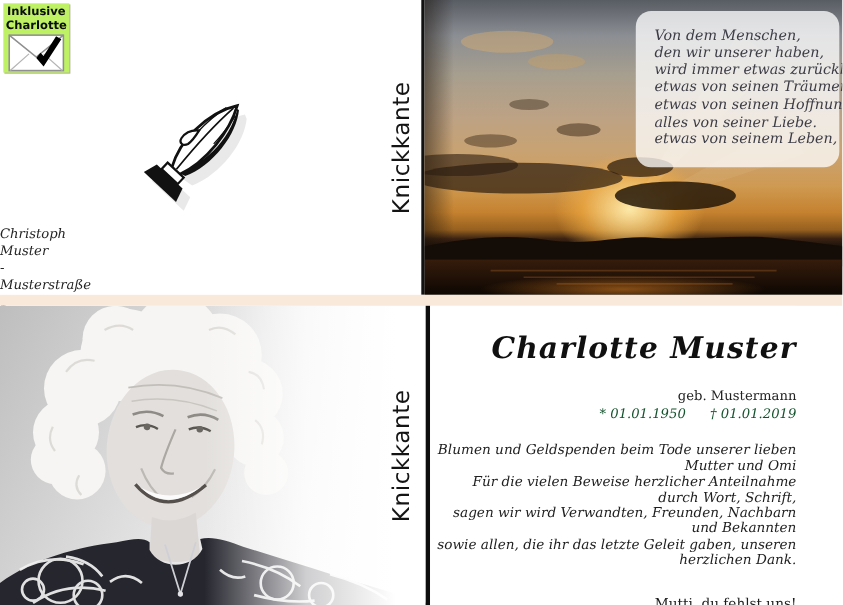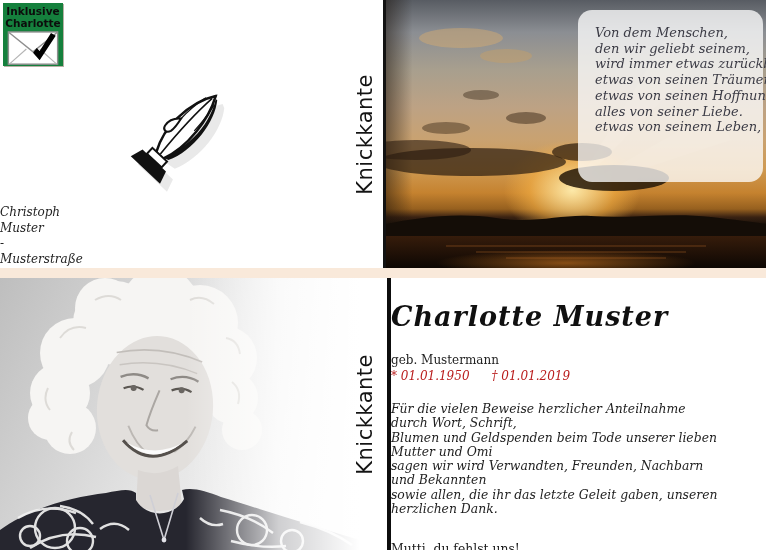--- a/index.html
+++ b/index.html
@@ -7,21 +7,21 @@
          font-family:"DejaVu Serif","Liberation Serif",serif;color:#1c1c1c;}
   .abs{position:absolute;}
 
   
   .card-top{left:0;top:0;width:766px;height:268px;}
   .page-left-top{left:0;top:0;width:383px;height:268px;background:#fff;}
   .fold-line-top{left:383px;top:0;width:3px;height:268px;background:#121212;}
   .sep-band{left:0;top:268px;width:766px;height:10px;background:#f9e9da;}
 
   
-  .badge{left:3px;top:3px;width:60px;height:63px;background:#15803d;text-align:center;
+  .badge{left:3px;top:3px;width:60px;height:63px;background:#bef264;text-align:center;
          box-shadow:1px 1px 0 #b9b0a5;padding-top:2px;box-sizing:border-box;}
   .badge-line{font-family:"DejaVu Sans","Liberation Sans",sans-serif;font-weight:bold;
               font-size:10.5px;line-height:12px;color:#0c0c0c;}
   .badge svg{display:block;margin:2px auto 0;}
 
   
   .hands{left:128px;top:74px;width:122px;height:118px;}
 
   
   .sender{left:0;right:383px;top:205px;text-align:center;font-style:italic;
@@ -37,33 +37,33 @@
 
   
   .photo-top{left:386px;top:0;width:380px;height:268px;overflow:hidden;
     background:
       radial-gradient(95px 70px at 49% 71%, rgba(255,238,175,.95), rgba(250,180,70,.55) 45%, rgba(240,150,50,0) 72%),
       linear-gradient(90deg, rgba(25,16,8,.5), rgba(25,16,8,0) 7%),
       linear-gradient(180deg,#585c63 0%,#8b8e93 12%,#a89f8e 26%,#bda284 40%,#c9a271 52%,#cf9a52 63%,#c5822f 72%,#96601f 78%,#3a2212 81%,#17100a 84%,#17100a 100%);}
   .photo-top svg{position:absolute;left:0;top:0;}
 
   
-  .poem-box{left:192px;top:10px;right:3px;height:172px;background:rgba(255,255,255,.76);
+  .poem-box{left:192px;top:10px;right:3px;height:142px;background:rgba(255,255,255,.76);
             border-radius:14px;padding:15px 20px 0 17px;box-sizing:border-box;}
   .poem-line{font-style:italic;font-size:13px;line-height:15.7px;color:#3c3c46;white-space:nowrap;}
   .photo-bottom{left:0;top:278px;width:387px;height:272px;overflow:hidden;}
   .photo-fade{position:absolute;inset:0;
       background:linear-gradient(90deg, rgba(255,255,255,0) 48%, rgba(255,255,255,.78) 72%, #ffffff 93%);}
   .fold-line-bottom{left:387px;top:278px;width:4px;height:272px;background:#0d0d0d;}
-  .page-right-bottom{left:391px;top:278px;width:333px;height:272px;background:#fff;text-align:left;}
+  .page-right-bottom{left:391px;top:278px;width:333px;height:272px;background:#fff;text-align:right;}
 
   .mem-name{font-size:27px;font-weight:bold;font-style:italic;letter-spacing:1px;
             margin-top:23px;color:#101010;}
   .mem-birth{font-size:12px;margin-top:21px;color:#222;}
-  .mem-dates{font-style:italic;font-size:12px;margin-top:2px;color:#b91c1c;}
+  .mem-dates{font-style:italic;font-size:12px;margin-top:2px;color:#14532d;}
   .mem-dates .gap{display:inline-block;width:22px;}
   .mem-thanks{font-style:italic;font-size:12.4px;line-height:14.3px;margin-top:19px;color:#1e1e1e;}
   .mem-mutti{font-size:12.4px;margin-top:25px;}
 </style>
 </head>
 <body>
 
 <div class="stage">
 
   <div class="abs card-top">
@@ -136,21 +136,21 @@
         <ellipse cx="196" cy="152" rx="30" ry="9" fill="#32200f" opacity="0.75"></ellipse>
         <ellipse cx="228" cy="178" rx="55" ry="13" fill="#241708" opacity="0.85"></ellipse>
         <path d="M0,224 C30,218 70,212 110,218 C150,224 175,214 205,216 C245,219 285,212 325,217 C350,220 368,222 380,224 L380,242 L0,242 Z" fill="#140d07"></path>
         <rect x="0" y="236" width="380" height="32" fill="url(#wg)"></rect>
         <ellipse cx="180" cy="263" rx="130" ry="13" fill="url(#rg)"></ellipse>
         <path d="M60,246 H320 M90,252 H300 M120,258 H280" stroke="rgba(200,120,45,0.28)" stroke-width="1.5"></path>
       </svg>
 
       <div class="abs poem-box">
         <div class="poem-line">Von dem Menschen,</div>
-        <div class="poem-line">den wir geliebt seinem,</div>
+        <div class="poem-line">den wir unserer haben,</div>
         <div class="poem-line">wird immer etwas zurückbleiben,</div>
         <div class="poem-line">etwas von seinen Träumen,</div>
         <div class="poem-line">etwas von seinen Hoffnungen,</div>
         <div class="poem-line">alles von seiner Liebe.</div>
         <div class="poem-line">etwas von seinem Leben,</div>
       </div>
     </div>
   </div>
 
   <div class="abs sep-band"></div>
@@ -237,22 +237,22 @@
   </div>
   <div class="abs fold-line-bottom"></div>
 
   <div class="abs page-right-bottom">
     <div class="mem-name">Charlotte Muster</div>
     <div class="mem-birth">geb. Mustermann</div>
     <div class="mem-dates">
       <span>* 01.01.1950</span><span class="gap"></span><span>† 01.01.2019</span>
     </div>
     <div class="mem-thanks">
+      <div>Blumen und Geldspenden beim Tode unserer lieben Mutter und Omi</div>
       <div>Für die vielen Beweise herzlicher Anteilnahme durch Wort, Schrift,</div>
-      <div>Blumen und Geldspenden beim Tode unserer lieben Mutter und Omi</div>
       <div>sagen wir wird Verwandten, Freunden, Nachbarn und Bekannten</div>
       <div>sowie allen, die ihr das letzte Geleit gaben, unseren herzlichen Dank.</div>
     </div>
     <div class="mem-mutti">Mutti, du fehlst uns!</div>
 
   </div>
 
 </div>
 
 </body></html>

